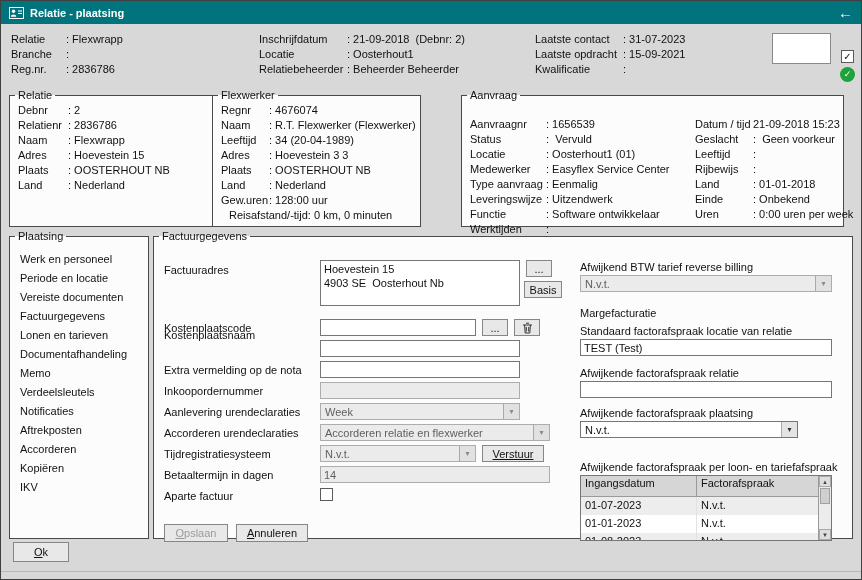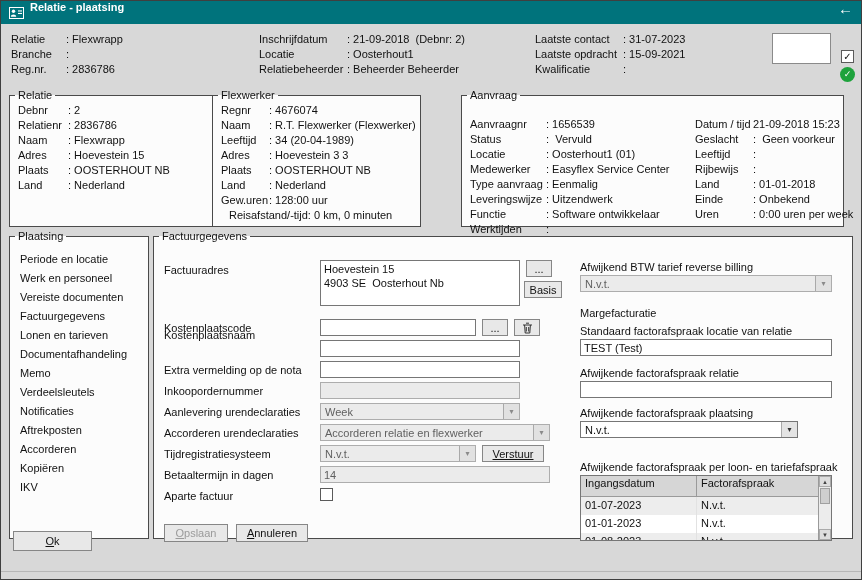--- a/index.html
+++ b/index.html
@@ -1,21 +1,21 @@
 <!DOCTYPE html>
 <html><head>
 <meta charset="utf-8">
 <style>
   *{box-sizing:border-box}
   html,body{margin:0;padding:0}
   body{font-family:"Liberation Sans","DejaVu Sans",sans-serif;background:#9a9a9a}
   #win{position:relative;width:862px;height:580px;background:#d8d8d8;border:1px solid #3f3f3f;overflow:hidden;font-size:11px;color:#111}
 
   
-  .titlebar{position:absolute;left:0;top:0;right:0;height:23px;background:#00737c;color:#fff;display:flex;padding:0 8px;gap:6px}
+  .titlebar{position:absolute;left:0;top:0;right:0;height:23px;background:#00737c;color:#fff;display:flex;align-items:center;padding:0 8px;gap:6px}
   .titlebar .title{font-weight:bold;font-size:11px}
   .titlebar .back{margin-left:auto;font-size:15px;line-height:1;cursor:pointer}
   .ticon{display:flex;align-items:center}
 
   
   .hcol{position:absolute;top:31px;line-height:15px}
   .hrow{display:flex;white-space:pre}
   .hl{flex:none}
   .c1 .hl{width:55px}
   .c2 .hl{width:88px}
@@ -151,22 +151,22 @@
       <div class="irow"><span class="il">Leeftijd</span><span class="iv">:</span></div>
       <div class="irow"><span class="il">Rijbewijs</span><span class="iv">:</span></div>
       <div class="irow"><span class="il">Land</span><span class="iv">: 01-01-2018</span></div>
       <div class="irow"><span class="il">Einde</span><span class="iv">: Onbekend</span></div>
       <div class="irow"><span class="il">Uren</span><span class="iv">: 0:00 uren per week</span></div>
     </div>
   </fieldset>
 
   <fieldset style="left:8px;top:229px;width:140px;height:309px;padding-top:8px">
     <legend>Plaatsing</legend>
+    <div class="nav-item">Werk en personeel</div>
     <div class="nav-item">Periode en locatie</div>
-    <div class="nav-item">Werk en personeel</div>
     <div class="nav-item">Vereiste documenten</div>
     <div class="nav-item">Factuurgegevens</div>
     <div class="nav-item">Lonen en tarieven</div>
     <div class="nav-item">Documentafhandeling</div>
     <div class="nav-item">Memo</div>
     <div class="nav-item">Verdeelsleutels</div>
     <div class="nav-item">Notificaties</div>
     <div class="nav-item">Aftrekposten</div>
     <div class="nav-item">Accorderen</div>
     <div class="nav-item">Kopiëren</div>
@@ -257,18 +257,18 @@
         <div class="dcell c-rest">N.v.t.</div>
       </div>
       <div class="vsb">
         <span class="sarr up">▲</span>
         <span class="thumb"></span>
         <span class="sarr dn">▼</span>
       </div>
     </div>
   </fieldset>
 
-  <button class="btn" style="left:12px;top:530px;width:79px;height:20px">
+  <button class="btn" style="left:12px;top:541px;width:56px;height:20px">
       <span class="accel-text">Ok</span>
     </button>
   <div class="bottomline"></div>
 
 </div>
 
 </body></html>

